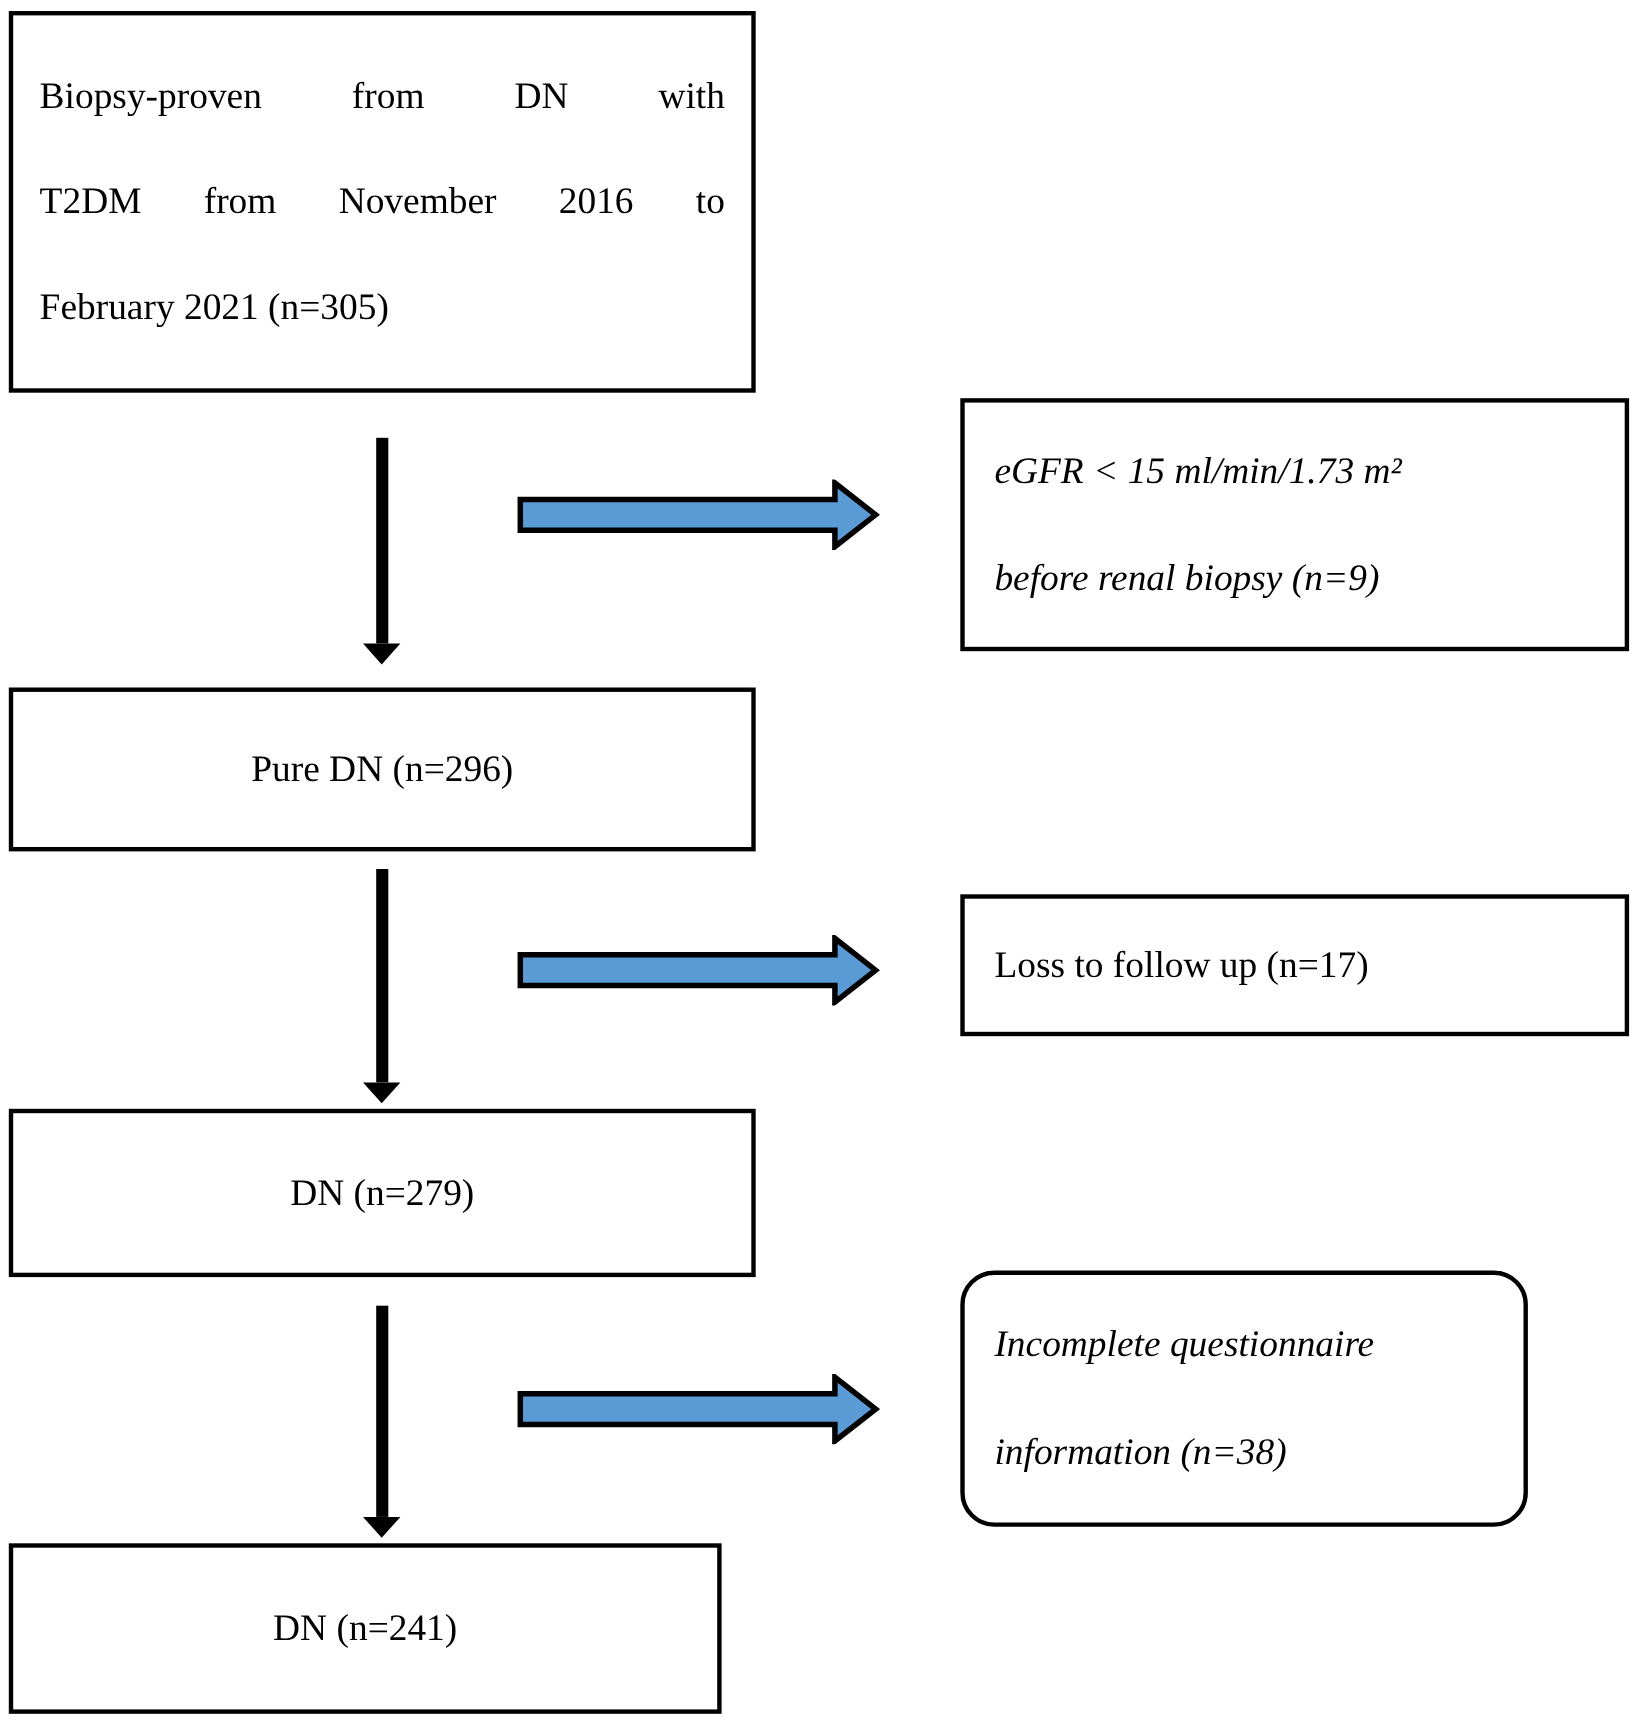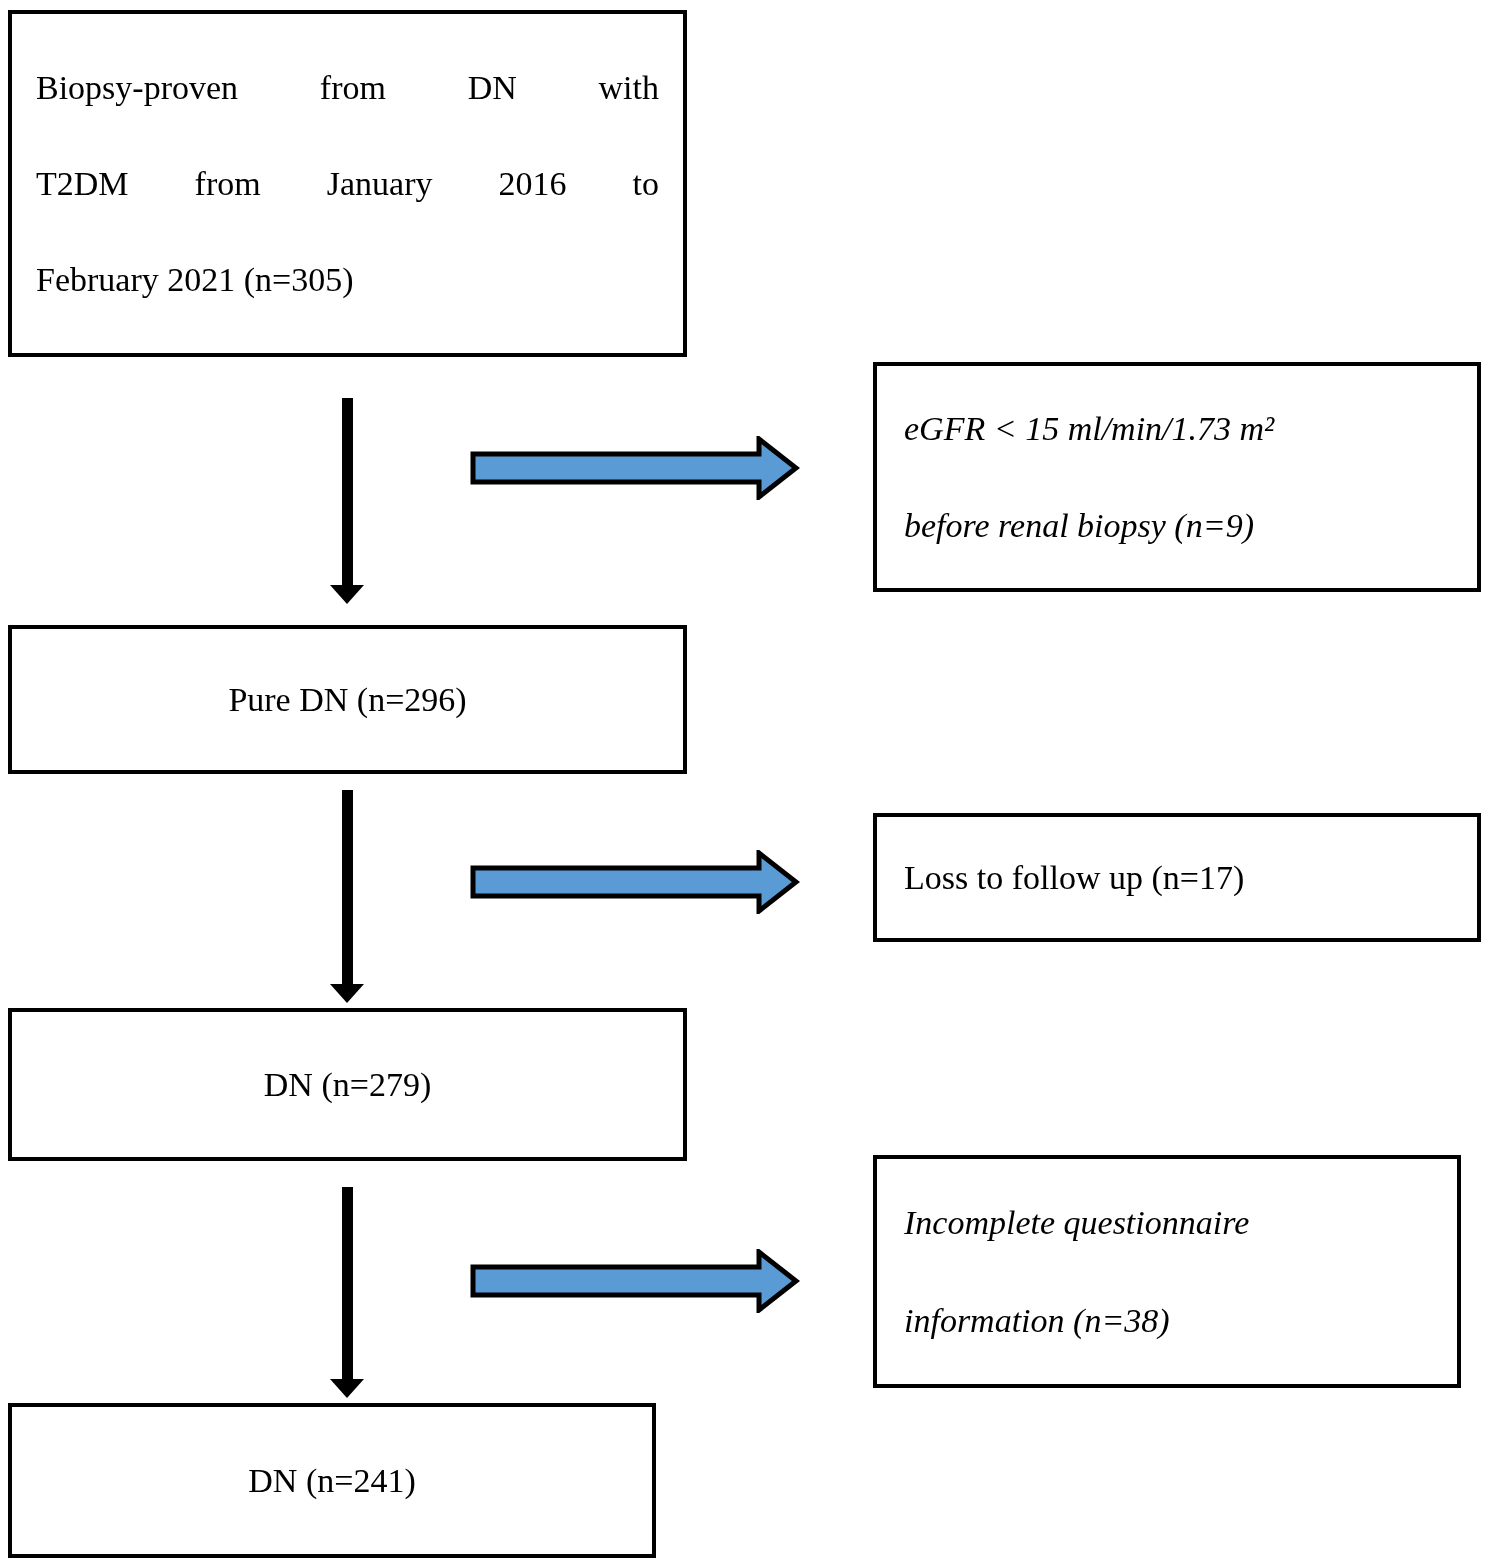--- a/index.html
+++ b/index.html
@@ -45,21 +45,21 @@
   <div class="fbox box-top" style="left: 8px; top: 10px; width: 679px; height: 347px; border-color: rgb(0, 0, 0);">
     <div class="line justify-line">
         <span>Biopsy-proven</span>
         <span>from</span>
         <span>DN</span>
         <span>with</span>
       </div>
     <div class="line justify-line">
         <span>T2DM</span>
         <span>from</span>
-        <span>January</span>
+        <span>November</span>
         <span>2016</span>
         <span>to</span>
       </div>
     <div class="line">February 2021 (n=305)</div>
   </div>
 
   <div class="fbox center-text" style="left: 8px; top: 625px; width: 679px; height: 149px; border-color: rgb(0, 0, 0);">
     <div class="line">Pure DN (n=296)</div>
   </div>
 
@@ -73,21 +73,21 @@
 
   <div class="fbox left-pad two-line" style="left: 873px; top: 362px; width: 608px; height: 230px; border-color: rgb(0, 0, 0);">
     <div class="line">eGFR &lt; 15 ml/min/1.73 m²</div>
     <div class="line">before renal biopsy (n=9)</div>
   </div>
 
   <div class="fbox left-pad" style="left: 873px; top: 813px; width: 608px; height: 129px; border-color: rgb(0, 0, 0);">
     <div class="line">Loss to follow up (n=17)</div>
   </div>
 
-  <div class="fbox left-pad two-line" style="left: 873px; top: 1155px; width: 588px; height: 233px; border-color: rgb(0, 0, 0);">
+  <div class="fbox left-pad two-line" style="left: 873px; top: 1155px; width: 516px; height: 233px; border-color: rgb(0, 0, 0); border-radius: 31px;">
     <div class="line">Incomplete questionnaire</div>
     <div class="line">information (n=38)</div>
   </div>
 
   <div class="down-arrow" style="left:330px;top:398px;">
     <div class="shaft" style="height: 187px; background: rgb(0, 0, 0);"></div>
     <div class="head" style="border-top-color: rgb(0, 0, 0);"></div>
   </div>
 
   <div class="down-arrow" style="left:330px;top:790px;">

